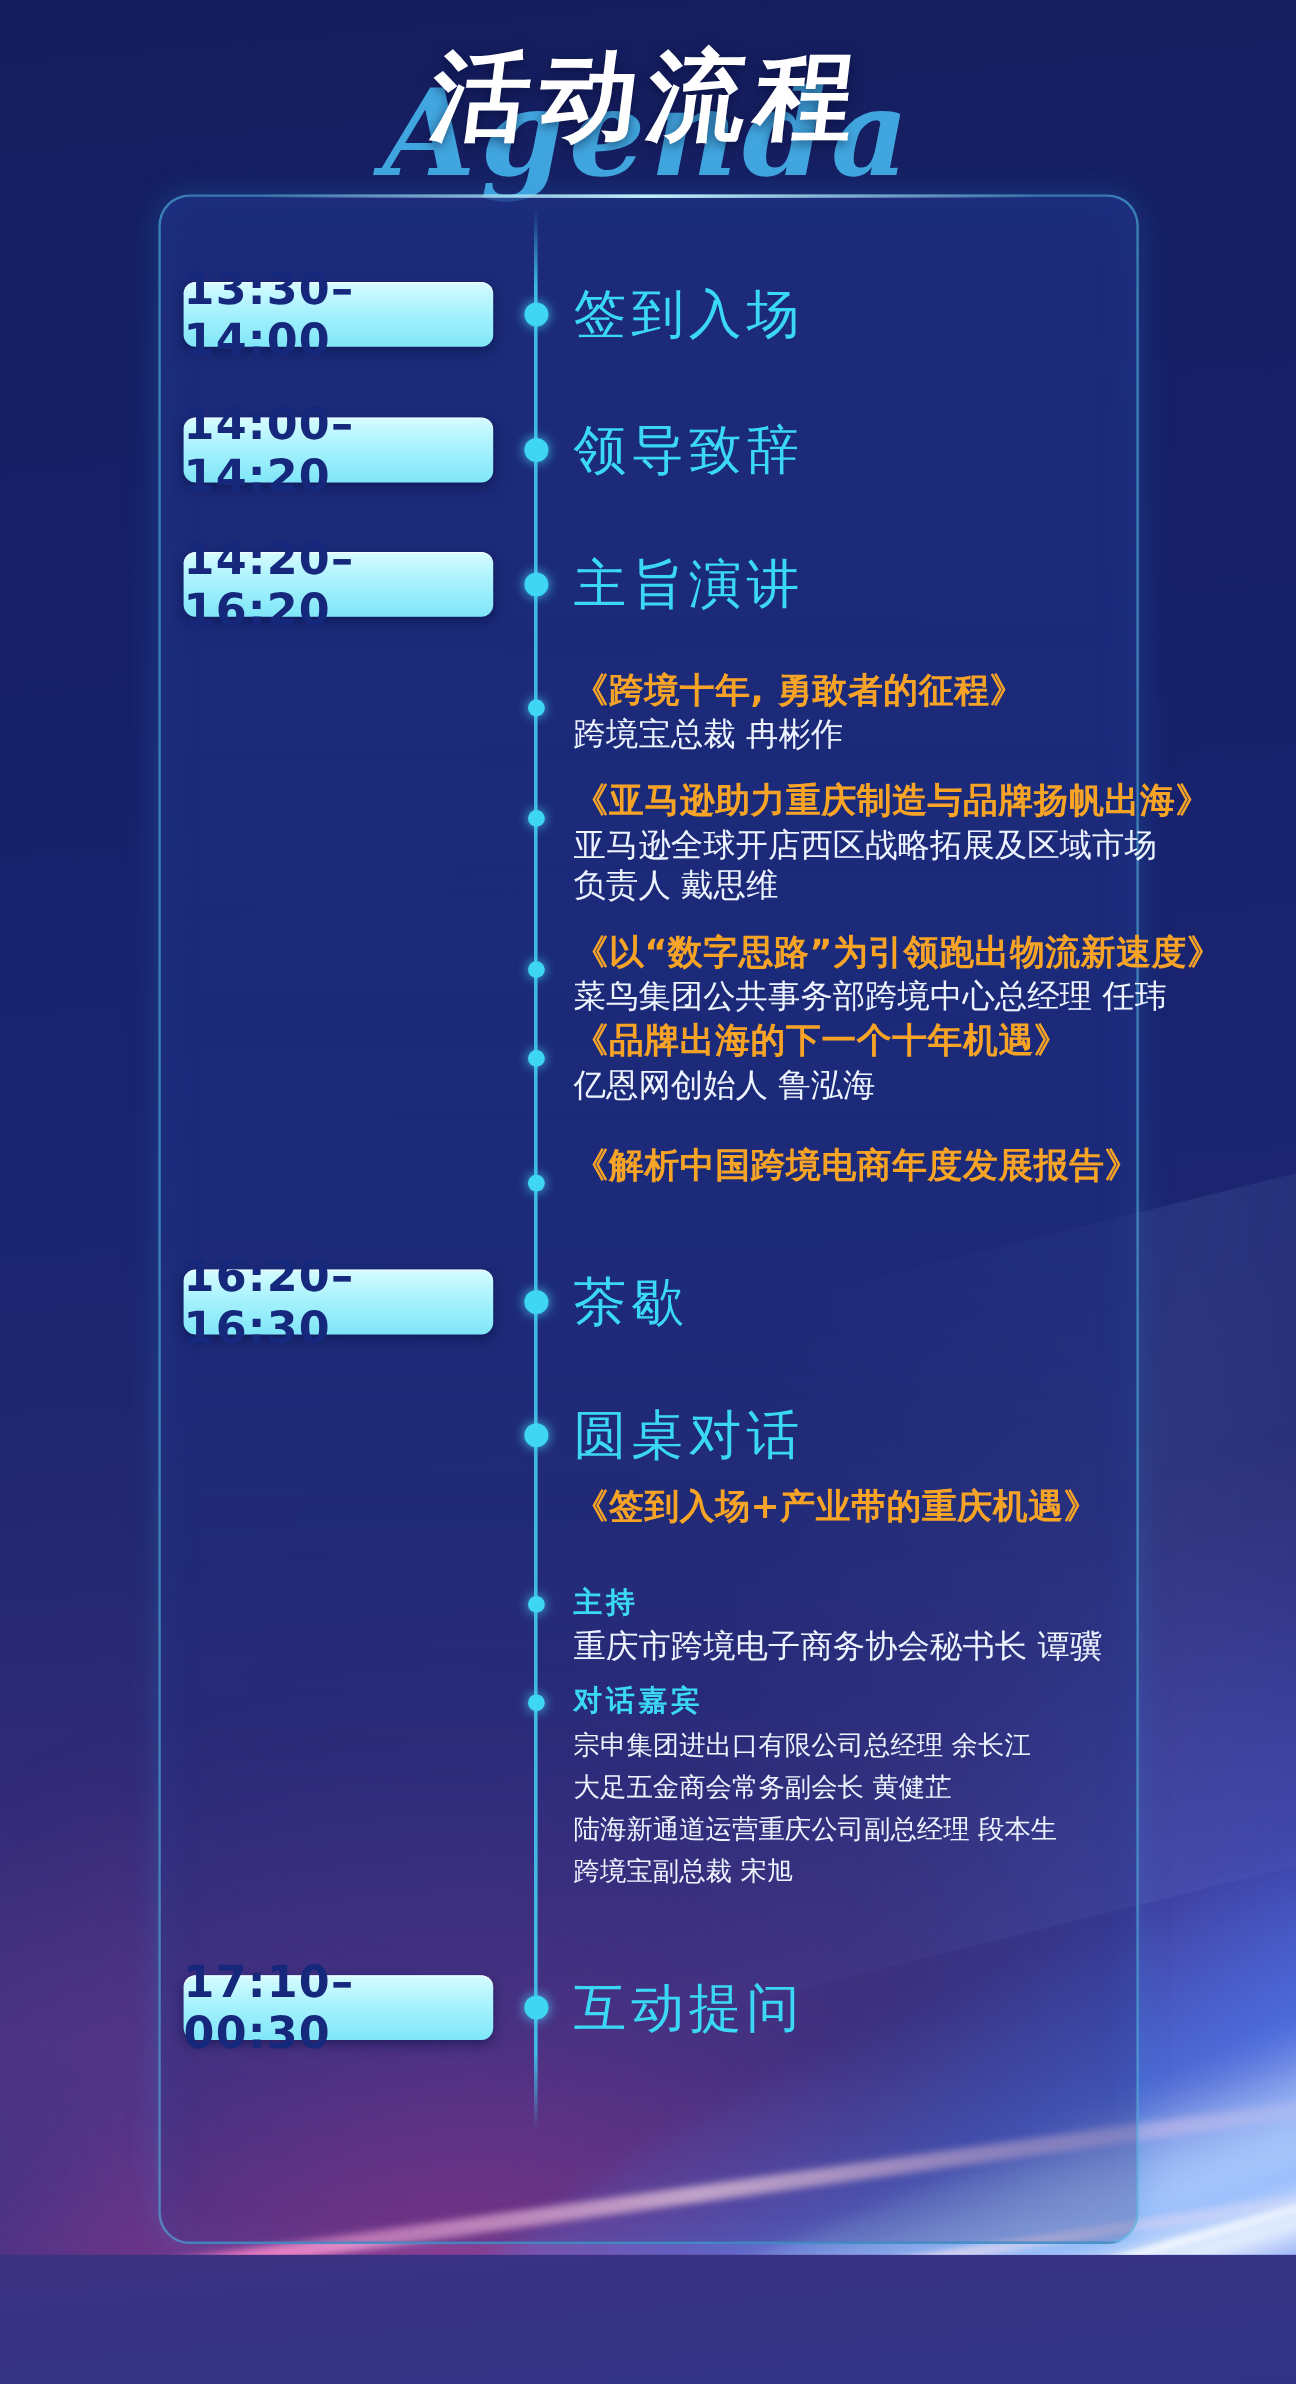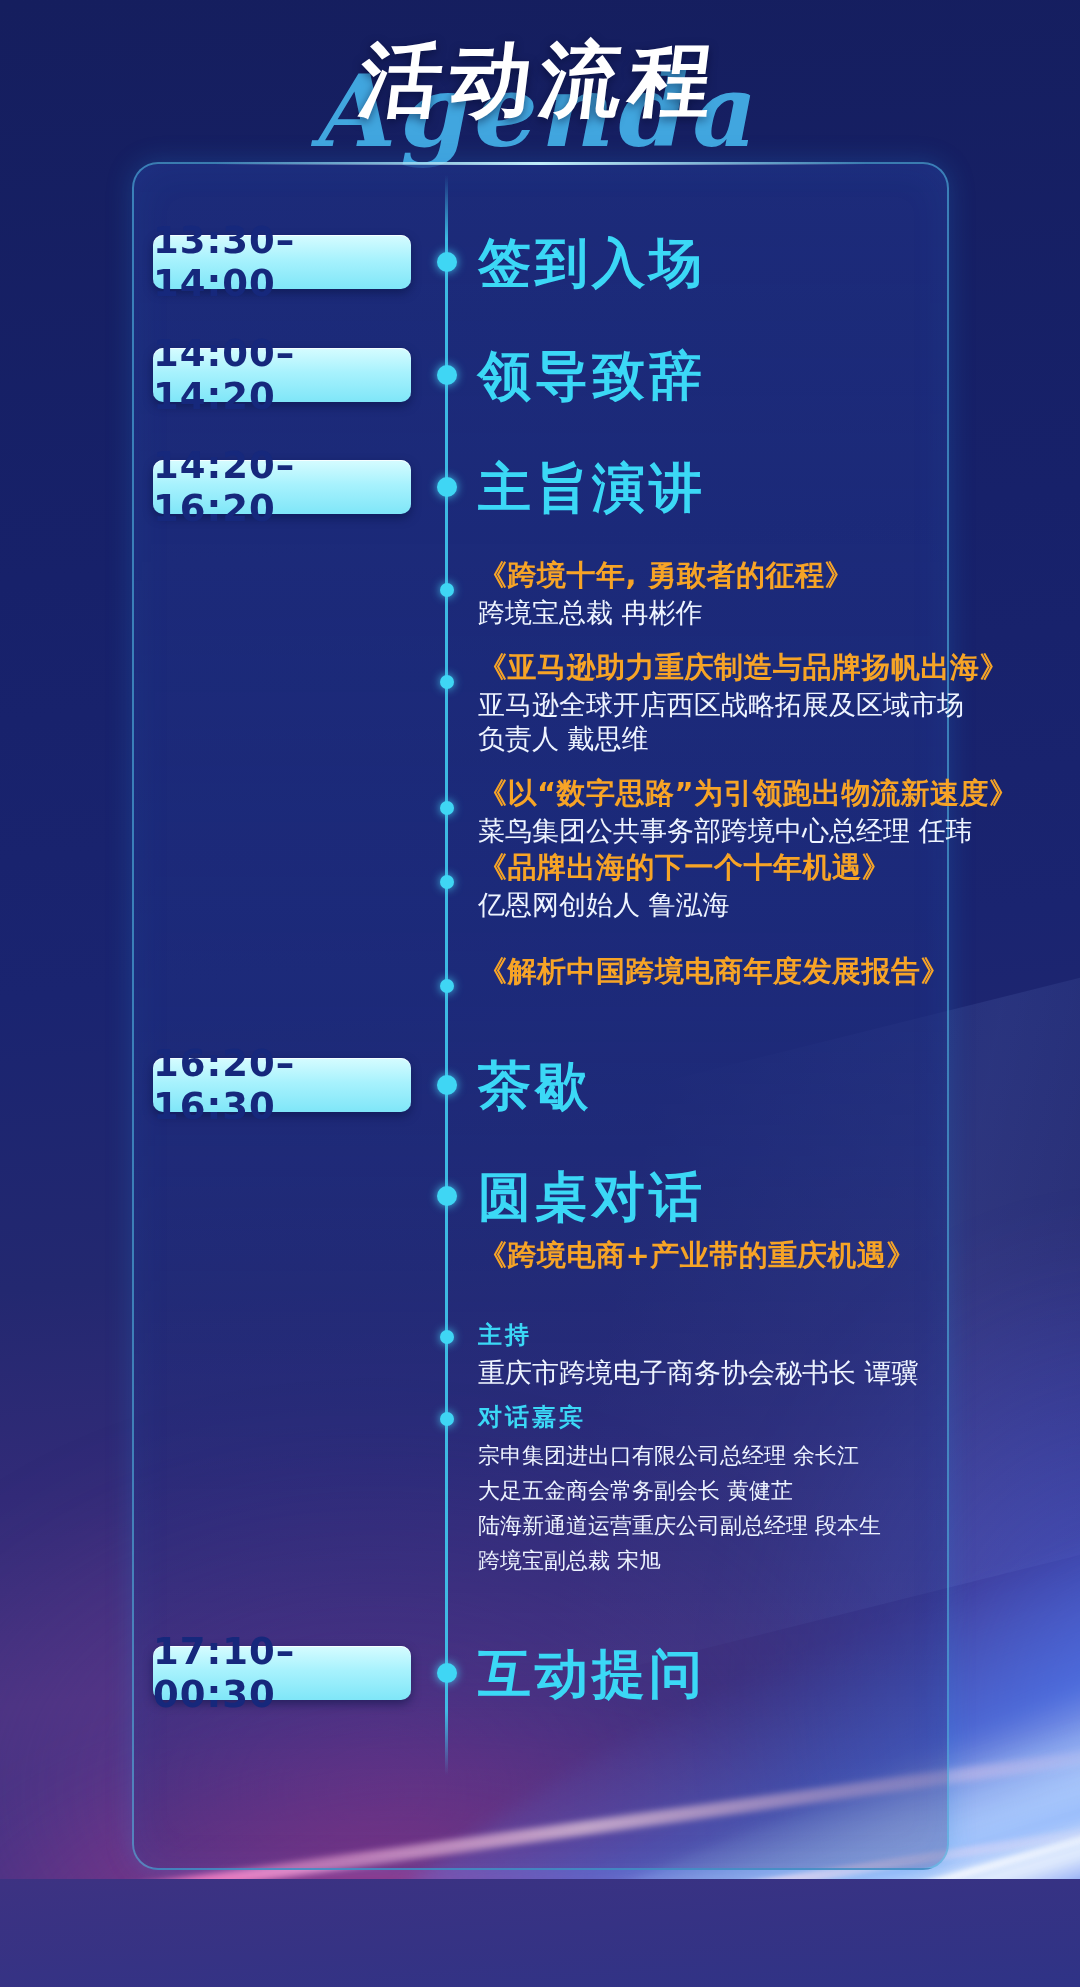--- a/index.html
+++ b/index.html
@@ -60,21 +60,21 @@
     box-shadow:0 0 10px rgba(70,220,250,.85); }
   .dot.main { width:20px; height:20px; left:437px; }
   .dot.sub  { width:14px; height:14px; left:440px; }
 
   
   .badge { position:absolute; left:153px; width:258px; height:54px; z-index:4;
     border-radius:10px; display:flex; align-items:center; justify-content:center;
     background:linear-gradient(180deg,#d6fcff 0%,#a8f2fd 45%,#7fe6f8 100%);
     color:#16287c; font-weight:bold; font-size:37px; letter-spacing:1px;
     box-shadow:0 4px 10px rgba(5,15,60,.5), inset 0 1px 0 rgba(255,255,255,.75); }
-  .item-title { position:absolute; left:478px; z-index:4; font-size:53px; font-weight:bold;
+  .item-title { position:absolute; left:478px; z-index:4; font-size:44px; font-weight:normal;
     color:#3bd8f6; letter-spacing:4px; line-height:54px; }
   .talk-title { position:absolute; left:478px; z-index:4; font-size:29px; font-weight:bold;
     color:#f7a426; letter-spacing:.5px; line-height:34px; }
   .talk-speaker { position:absolute; left:478px; z-index:4; font-size:27px; color:#eef4ff;
     line-height:34px; white-space:pre-line; }
   .sec-label { position:absolute; left:478px; z-index:4; font-size:24px; font-weight:bold;
     color:#3bd8f6; letter-spacing:3px; line-height:38px; }
   .guest-list { position:absolute; left:478px; top:1438px; z-index:4; }
   .guest-line { font-size:22px; color:#eef4ff; line-height:35px; }
 </style>
@@ -131,21 +131,21 @@
 
   <div class="dot sub" style="top:979px"></div>
   <div class="talk-title" style="top:954px">《解析中国跨境电商年度发展报告》</div>
 
   <div class="badge" style="top:1058px">16:20–16:30</div>
   <div class="dot main" style="top:1075px"></div>
   <div class="item-title" style="top:1059px">茶歇</div>
 
   <div class="dot main" style="top:1186px"></div>
   <div class="item-title" style="top:1170px">圆桌对话</div>
-  <div class="talk-title" style="top:1238px">《跨境电商+产业带的重庆机遇》</div>
+  <div class="talk-title" style="top:1238px">《签到入场+产业带的重庆机遇》</div>
 
   <div class="dot sub" style="top:1330px"></div>
   <div class="sec-label" style="top:1316px">主持</div>
   <div class="talk-speaker" style="top:1356px">重庆市跨境电子商务协会秘书长 谭骥</div>
 
   <div class="dot sub" style="top:1412px"></div>
   <div class="sec-label" style="top:1398px">对话嘉宾</div>
   <div class="guest-list">
     <div class="guest-line">宗申集团进出口有限公司总经理 余长江</div>
     <div class="guest-line">大足五金商会常务副会长 黄健芷</div>

